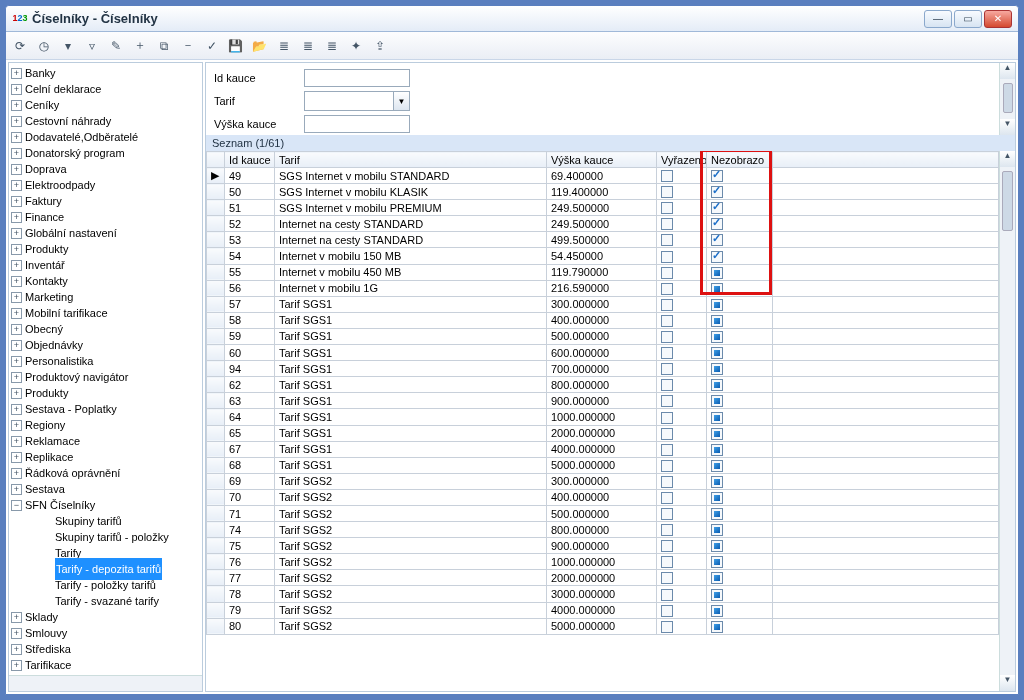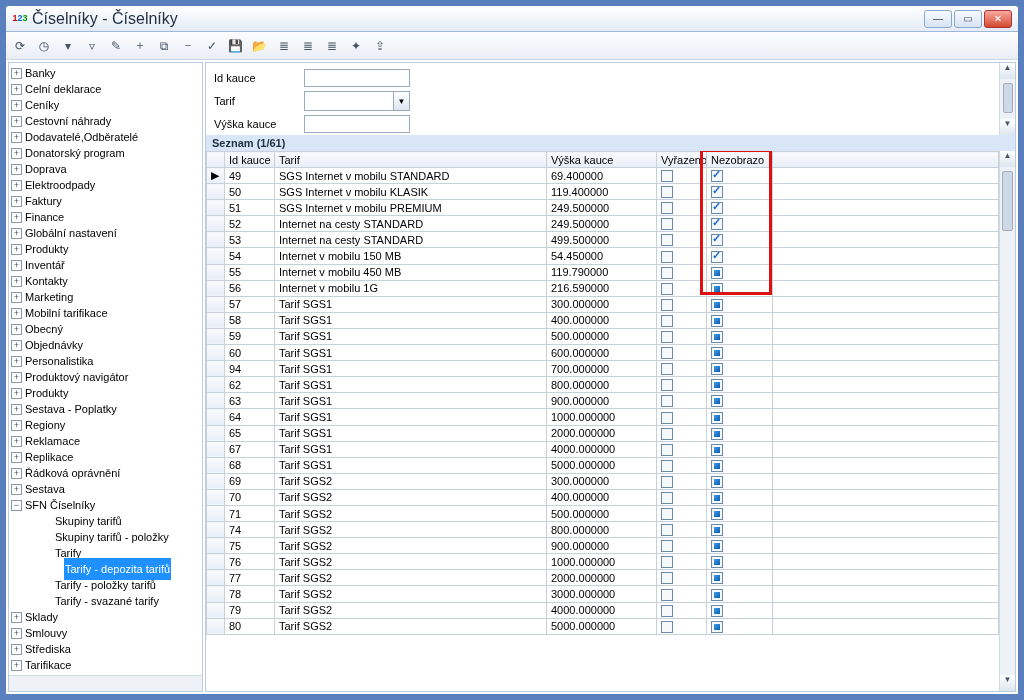--- a/index.html
+++ b/index.html
@@ -1,46 +1,46 @@
 <!DOCTYPE html>
 <html><head>
 <meta charset="utf-8">
 <style>
   * { box-sizing: border-box; margin: 0; padding: 0; }
   body { font-family: "Segoe UI", Tahoma, sans-serif; font-size: 11px; background: #5a7fbf; padding: 5px; }
   .window { width: 1014px; height: 690px; background: #fff; border: 1px solid #5a7fbf; border-radius: 4px 4px 0 0; display: flex; flex-direction: column; }
   .titlebar { height: 26px; background: linear-gradient(#fff, #e4ecf7); display: flex; align-items: center; padding: 0 6px; border-radius: 4px 4px 0 0; border-bottom:1px solid #a0b8d8; }
   .titlebar .appicon { width: 16px; height: 16px; margin-right: 4px; display:inline-flex; align-items:center; justify-content:center; font-size:9px; font-weight:bold; line-height:1; }
   .appicon .d1{color:#c00}.appicon .d2{color:#06c}.appicon .d3{color:#090}
-  .titlebar .title { color: #234; font-size: 16px; flex:1; }
+  .titlebar .title { color: #234; font-size: 13px; flex:1;font-weight:bold; }
   .winbtns { display:flex; gap:2px; }
   .winbtn { width:28px; height:18px; background:linear-gradient(#f8fbff,#d7e4f2); border:1px solid #8aa8cc; border-radius:3px; display:flex; align-items:center; justify-content:center; font-size:10px; color:#345;}
   .winbtn.close { background:linear-gradient(#f7a9a0,#d4492f); color:#fff; border-color:#a33; }
   .toolbar { height:28px; background:linear-gradient(#fdfdfe,#eaeef5); border-bottom:1px solid #c9d6e8; display:flex; align-items:center; padding:0 4px; gap:4px;}
   .tbtn { width:20px; height:20px; display:flex; align-items:center; justify-content:center; border:1px solid transparent; background:transparent; font-size:12px; color:#456; }
   .body { flex:1; display:flex; overflow:hidden; }
   .tree { width:195px; border:1px solid #bcd; margin:2px; overflow:auto; background:#fff; position:relative;}
   .tree-inner{ padding:2px 0; }
   .tnode { white-space:nowrap; padding:1px 0 1px 2px; display:flex; align-items:center; height:16px; color:#000;}
   .tnode .pm { width:11px; height:11px; border:1px solid #8899aa; display:inline-flex; align-items:center; justify-content:center; font-size:9px; line-height:1; color:#456; margin-right:3px; background:#fff;}
   .tnode.lvl1{ padding-left: 32px;}
   .tnode.lvl1 .pm{visibility:hidden;}
-  .tnode.sel span.lbl{ background:#1e90ff; color:#fff; padding:5px 1px;margin-left:9px;}
+  .tnode.sel span.lbl{ background:#1e90ff; color:#fff; padding:5px 1px;}
   .tnode.lvl0 .lbl{ }
   .tree-hscroll{position:absolute;bottom:0;left:0;right:0;height:16px;background:#eef2f7;border-top:1px solid #cdd;}
   .right { flex:1; display:flex; flex-direction:column; margin:2px 2px 2px 0; border:1px solid #bcd; overflow:hidden;}
   .form-area{ padding:6px 8px 2px 8px; display:grid; grid-template-columns:90px 120px 1fr 16px; row-gap:4px; align-items:center; position:relative;}
   .form-area .lbl{ color:#000;}
   .form-area input.txt{ width:106px; height:18px; border:1px solid #9ab; font-size:11px; padding:0 2px;}
   .form-area .combo{ width:106px; height:20px; border:1px solid #9ab; display:flex; align-items:center; }
   .form-area .combo .cbtn{ margin-left:auto; width:16px; height:100%; background:linear-gradient(#fff,#dde6f0); border-left:1px solid #9ab; display:flex;align-items:center;justify-content:center; font-size:8px;}
   .vscroll-mini{position:absolute; right:0; top:0; bottom:0; width:16px; background:#eef2f7; border-left:1px solid #cdd; display:flex; flex-direction:column; align-items:center;}
   .vscroll-mini .arr{ width:100%; height:16px; text-align:center; font-size:8px; color:#456; background:linear-gradient(#fff,#dde6ef);}
   .vscroll-mini .thumb{ width:10px; flex:0 0 30px; background:#cdd9e6; border:1px solid #aab; border-radius:2px; margin-top:4px;}
-  .list-header{ background:#d9e6f7; color:#234; padding:2px 6px; font-weight:bold;}
+  .list-header{ background:#d9e6f7; color:#234; padding:2px 6px; font-weight:normal;}
   .grid-wrap{ flex:1; display:flex; overflow:hidden; position:relative;}
   table.grid{ border-collapse:collapse; width:100%; table-layout:fixed;}
   table.grid th, table.grid td{ border:1px solid #c8d0da; padding:1px 4px; height:16px; font-size:11px; color:#000; text-align:left; overflow:hidden; white-space:nowrap;}
   table.grid th{ background:linear-gradient(#f9fbfd,#e7eef7); font-weight:normal;}
   .rowptr{ width:18px; text-align:center; background:linear-gradient(#f9fbfd,#e7eef7); border:1px solid #c8d0da;}
   col.c-ptr{width:18px}col.c-id{width:50px}col.c-tarif{width:272px}col.c-vyska{width:110px}col.c-vyr{width:50px}col.c-nez{width:66px}col.c-pad{width:auto}
   .chk{ width:12px; height:12px; border:1px solid #6b8aab; display:inline-block; background:#f6f9fc; position:relative; vertical-align:middle;}
   .chk.checked::after{ content:"✓"; position:absolute; left:0; top:-3px; font-size:11px; color:#1e70c9; font-weight:bold;}
   .chk.square::after{ content:""; position:absolute; left:2px; top:2px; width:6px; height:6px; background:linear-gradient(135deg,#3fa0e8,#0a5bb0);}
   td.center, th.center{ text-align:center;}

